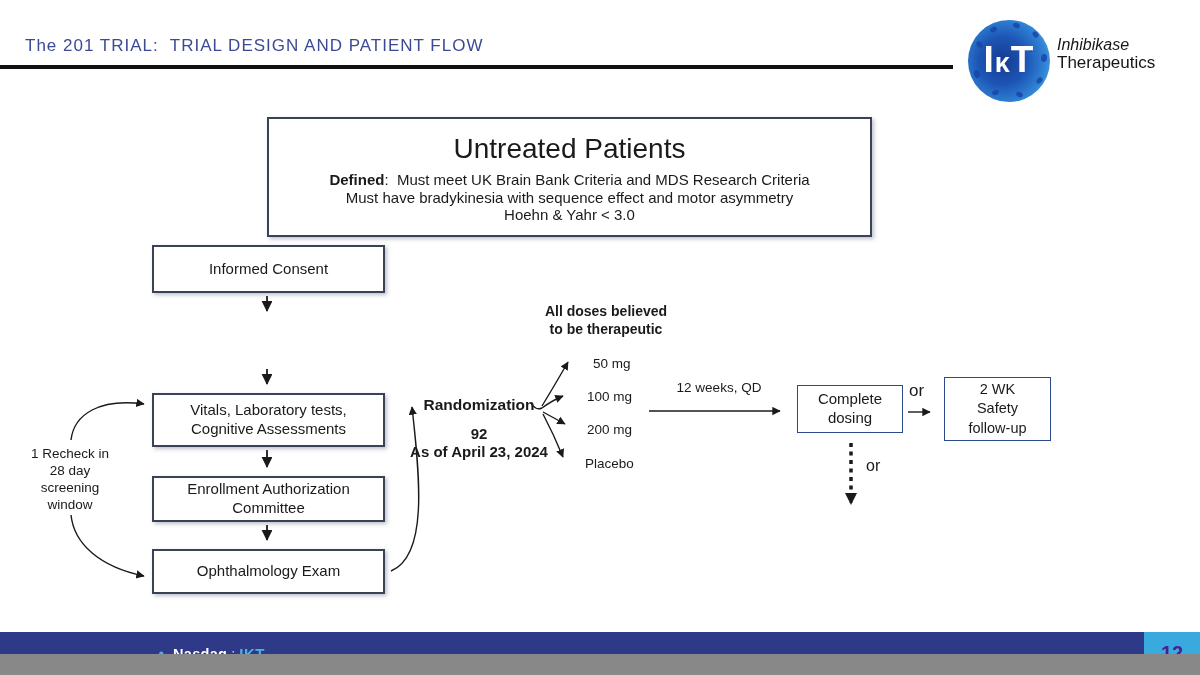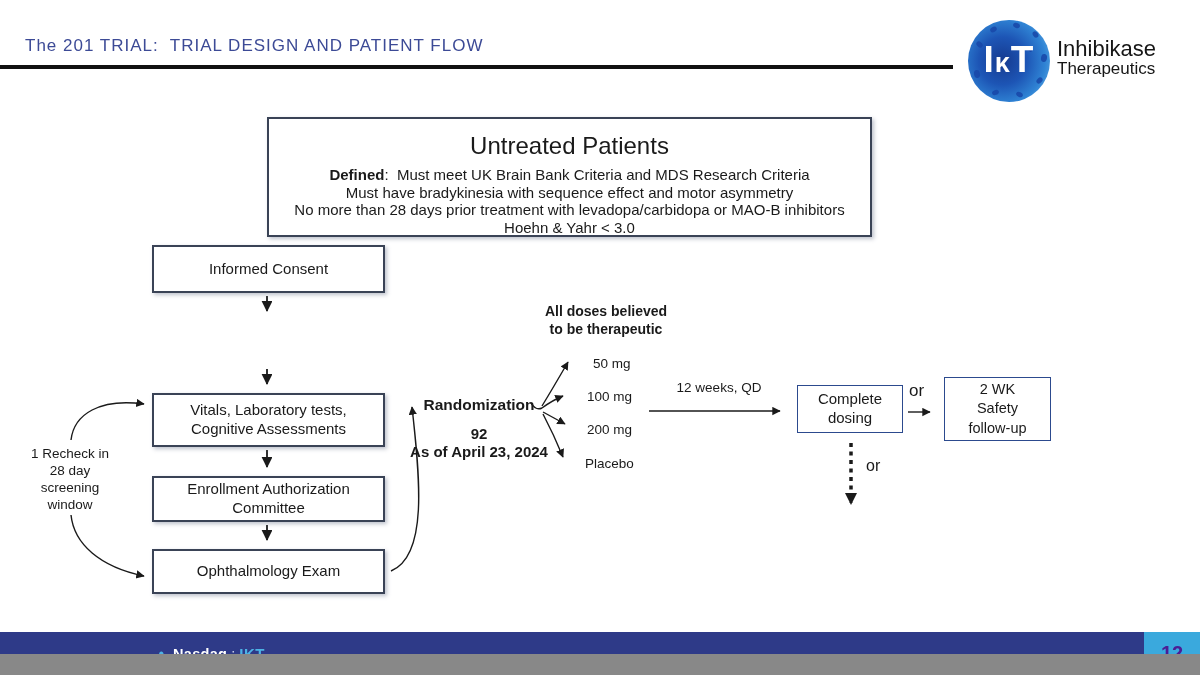--- a/index.html
+++ b/index.html
@@ -34,32 +34,32 @@
   .d5{ left:73px; top:34px; width:6px; height:8px; transform:rotate(10deg);}
   .d6{ left:68px; top:58px; width:7px; height:5px; transform:rotate(-45deg);}
   .d7{ left:48px; top:72px; width:7px; height:5px; transform:rotate(25deg);}
   .d8{ left:24px; top:70px; width:7px; height:5px; transform:rotate(-20deg);}
   .d9{ left:6px;  top:50px; width:6px; height:8px; transform:rotate(-10deg);}
   .d10{left:59px; top:27px; width:6px; height:4px; transform:rotate(65deg);}
   .logo-mono { color:#fff; font-weight:bold; line-height:1; letter-spacing:1px; position:relative; top:-2px;}
   .logo-mono .big { font-size:37px; }
   .logo-mono .small { font-size:27px; }
   .logo-name { left:1057px; top:37px; line-height:1.05; color:#161616; }
-  .logo-name .l1 { font-size:22px; font-weight:500; }
+  .logo-name .l1 { font-size:16px; font-weight:500;font-style:italic; }
   .logo-name .l2 { font-size:17px; font-weight:500; }
 
   
   .box {
     position:absolute; background:#fff; border:2px solid #3a4356;
     box-shadow:2px 2px 4px rgba(110,120,145,.45);
     display:flex; align-items:center; justify-content:center;
     text-align:center; font-size:15px; line-height:1.25;
   }
   .untreated { left:267px; top:117px; width:605px; height:120px; display:block; padding-top:12px; }
-  .untreated-title { font-size:24px; margin-bottom:5px; }
+  .untreated-title { font-size:28px; margin-bottom:5px; }
   .untreated-line { font-size:15px; line-height:17.5px; }
   .bold { font-weight:bold; }
 
   .step1 { left:152px; top:245px; width:233px; height:48px; }
   .step2 { left:152px; top:320px; width:233px; height:47px; }
   .step3 { left:152px; top:393px; width:233px; height:54px; }
   .step4 { left:152px; top:476px; width:233px; height:46px; }
   .step5 { left:152px; top:549px; width:233px; height:45px; }
 
   .blue-box { border:1.5px solid #2c4a8e; box-shadow:none; }
@@ -152,21 +152,20 @@
       <line x1="649" y1="411" x2="780" y2="411" marker-end="url(#ah)"></line>
       <line x1="908" y1="412" x2="930" y2="412" marker-end="url(#ah)"></line>
     </g>
     <path d="M851,443 L851,503" stroke="#1a1a1a" stroke-width="3.5" stroke-dasharray="4 4.5" fill="none" marker-end="url(#ahBig)"></path>
   </svg>
 
   <div class="box untreated">
     <div class="untreated-title center">Untreated Patients</div>
     <div class="untreated-line center prewrap"><span class="bold">Defined</span><span>:  Must meet UK Brain Bank Criteria and MDS Research Criteria</span></div>
     <div class="untreated-line center">Must have bradykinesia with sequence effect and motor asymmetry</div>
-    <div class="untreated-line center">No more than 28 days prior treatment with levadopa/carbidopa or MAO-B inhibitors</div>
     <div class="untreated-line center">Hoehn &amp; Yahr &lt; 3.0</div>
   </div>
 
   <div class="box step1 preline">Informed Consent</div>
   <div class="box step3 preline">Vitals, Laboratory tests,
 Cognitive Assessments</div>
   <div class="box step4 preline">Enrollment Authorization
 Committee</div>
   <div class="box step5 preline">Ophthalmology Exam</div>
 

